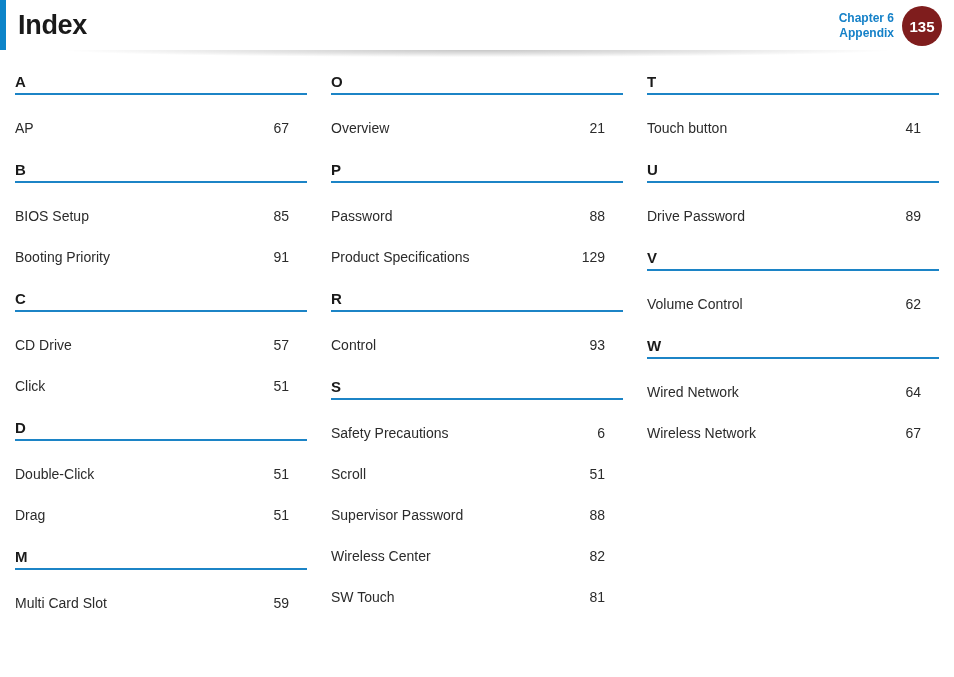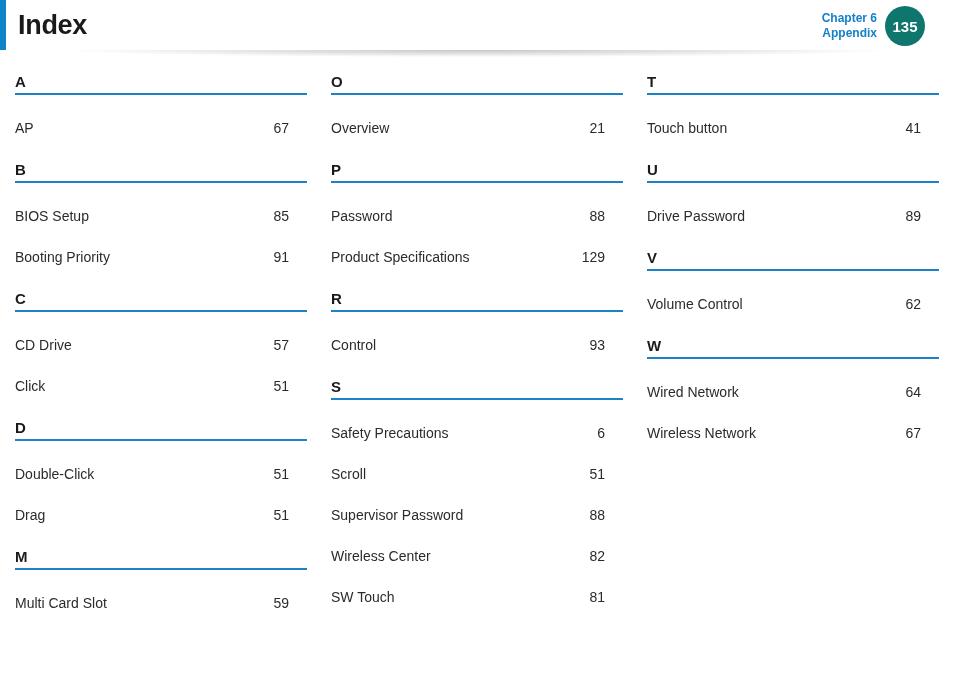--- a/index.html
+++ b/index.html
@@ -34,38 +34,38 @@
     left: 18px;
     top: 7px;
     font-size: 27px;
     font-weight: bold;
     letter-spacing: -0.3px;
     color: #1a1a1a;
     line-height: 36px;
   }
   .header-right {
     position: absolute;
-    right: 29px;
+    right: 12px;
     top: 6px;
     display: flex;
     align-items: center;
     gap: 8px;
   }
   .chapter-block {
     text-align: right;
     color: #1581c8;
     font-size: 12px;
     font-weight: bold;
     line-height: 15px;
   }
   .page-badge {
     width: 40px;
     height: 40px;
     border-radius: 50%;
-    background: #0f766e;
+    background: #7f1d1d;
     color: #ffffff;
     font-size: 15px;
     font-weight: bold;
     display: flex;
     align-items: center;
     justify-content: center;
   }
   .header-shadow {
     position: absolute;
     left: 0;

